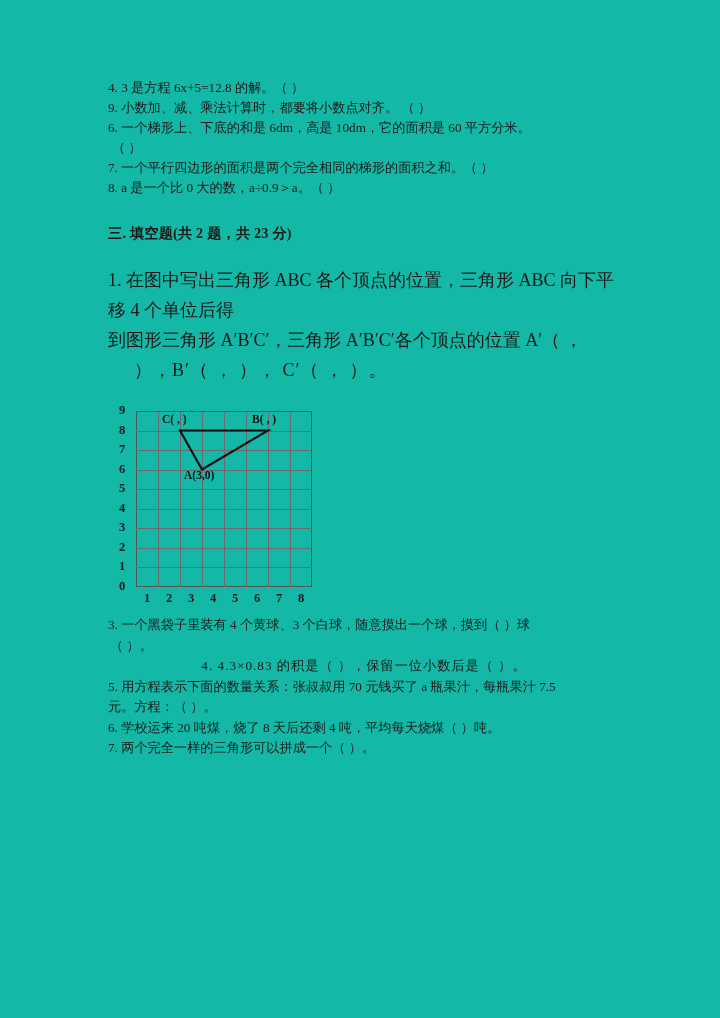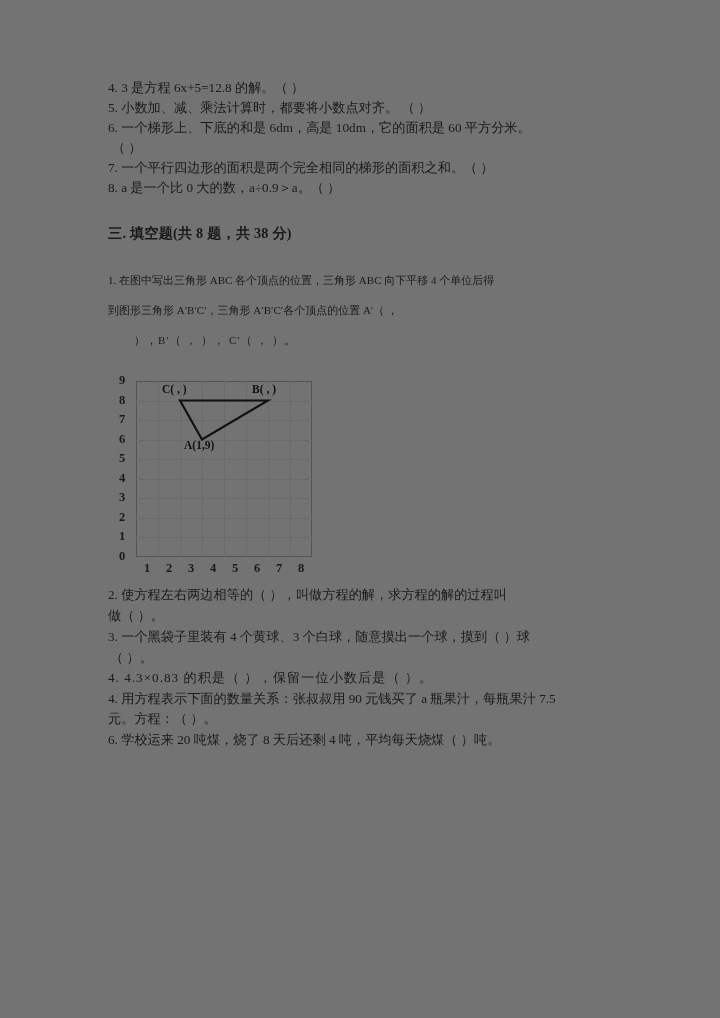--- a/index.html
+++ b/index.html
@@ -13,21 +13,21 @@
     position: relative;
     font-family: "Liberation Serif", "DejaVu Serif", serif;
     color: #1a1a1a;
     overflow: hidden;
   }
   .page {
     position: absolute;
     left: 0; top: 0;
     width: 720px;
     height: 1018px;
-    background: #737373;
+    background: #14b8a6;
   }
   .content {
     position: absolute;
     left: 108px;
     top: 78px;
     width: 512px;
   }
 
   
   .tf-block { font-size: 13.2px; line-height: 20px; }
@@ -38,21 +38,21 @@
   .section-heading {
     font-weight: bold;
     font-size: 14.2px;
     margin-top: 26px;
     margin-bottom: 22px;
     letter-spacing: 0.2px;
   }
 
   
   .q1 {
-    font-size: 11px;
+    font-size: 18px;
     line-height: 30px;
   }
   .q1 .l2 { display: block; }
   .q1 .l3 { display: block; padding-left: 26px; letter-spacing: 1px; font-family: Liberation Serif, serif; }
 
   
   .figure {
     position: relative;
     margin-top: 14px;
     margin-left: 6px;
@@ -111,38 +111,38 @@
   
   .q-block {
     font-size: 13.2px;
     line-height: 20.5px;
     margin-top: 16px;
   }
   .q-item { margin-bottom: 0px; }
   .q-item .ln { display: block; white-space: nowrap; }
   .q-item .ln.ind { padding-left: 2px; }
   .q2 { margin-bottom: 1px; }
-  .blank-sm { letter-spacing: 1px; }
+  .blank-sm { letter-spacing: 1px; text-align: center; }
 </style>
 </head>
 <body>
 
 <div class="page">
   <div class="content">
 
     <div class="tf-block">
       <div class="tf-line">4. 3 是方程 6x+5=12.8 的解。（        ）</div>
-      <div class="tf-line">5. 小数加、减、乘法计算时，都要将小数点对齐。 （        ）</div>
+      <div class="tf-line">9. 小数加、减、乘法计算时，都要将小数点对齐。 （        ）</div>
       <div class="tf-line">6. 一个梯形上、下底的和是 6dm，高是 10dm，它的面积是 60 平方分米。</div>
       <div class="tf-line tf-cont">（        ）</div>
       <div class="tf-line">7. 一个平行四边形的面积是两个完全相同的梯形的面积之和。（        ）</div>
       <div class="tf-line">8. a 是一个比 0 大的数，a÷0.9＞a。（        ）</div>
     </div>
 
-    <div class="section-heading">三. 填空题(共 8 题，共 38 分)</div>
+    <div class="section-heading">三. 填空题(共 2 题，共 23 分)</div>
 
     <div class="q1">
       <span class="l1">1. 在图中写出三角形 ABC 各个顶点的位置，三角形 ABC 向下平移 4 个单位后得</span>
       <span class="l2">到图形三角形 A′B′C′，三角形 A′B′C′各个顶点的位置 A′（           ，</span>
       <span class="l3">），B′（        ，        ），   C′（        ，        ）。</span>
     </div>
 
     <div class="figure">
       <div class="grid-wrap">
 
@@ -184,47 +184,46 @@
         <div class="gl h" style="top:117px;"></div>
         <div class="gl h" style="top:136.5px;"></div>
         <div class="gl h" style="top:156px;"></div>
 
         <svg class="tri-svg" viewBox="0 0 176 176">
           <polygon points="44,19.5 132,19.5 66,58.5" fill="none" stroke="#111111" stroke-width="2.1" stroke-linejoin="miter"></polygon>
         </svg>
 
         <div class="vlabel" style="left:26px; top:2px;">C( , )</div>
         <div class="vlabel" style="left:116px; top:2px;">B( , )</div>
-        <div class="vlabel" style="left:48px; top:58px;">A(1,9)</div>
+        <div class="vlabel" style="left:48px; top:58px;">A(3,0)</div>
       </div>
     </div>
 
     <div class="q-block">
 
-      <div class="q-item q2">
-        <span class="ln">2. 使方程左右两边相等的（              ），叫做方程的解，求方程的解的过程叫</span>
-        <span class="ln">做（           ）。</span>
-      </div>
 
       <div class="q-item">
         <span class="ln">3. 一个黑袋子里装有 4 个黄球、3 个白球，随意摸出一个球，摸到（      ）球</span>
         <span class="ln ind">（            ）。</span>
       </div>
 
       <div class="q-item">
         <span class="ln blank-sm">4. 4.3×0.83 的积是（        ），保留一位小数后是（        ）。</span>
       </div>
 
       <div class="q-item">
-        <span class="ln">4. 用方程表示下面的数量关系：张叔叔用 90 元钱买了 a 瓶果汁，每瓶果汁 7.5</span>
+        <span class="ln">5. 用方程表示下面的数量关系：张叔叔用 70 元钱买了 a 瓶果汁，每瓶果汁 7.5</span>
         <span class="ln">元。方程：（                        ）。</span>
       </div>
 
       <div class="q-item">
         <span class="ln">6. 学校运来 20 吨煤，烧了 8 天后还剩 4 吨，平均每天烧煤（        ）吨。</span>
       </div>
 
+      <div class="q-item">
+        <span class="ln">7. 两个完全一样的三角形可以拼成一个（       ）。</span>
+      </div>
 
 
     </div>
 
   </div>
 </div>
 
 </body></html>

